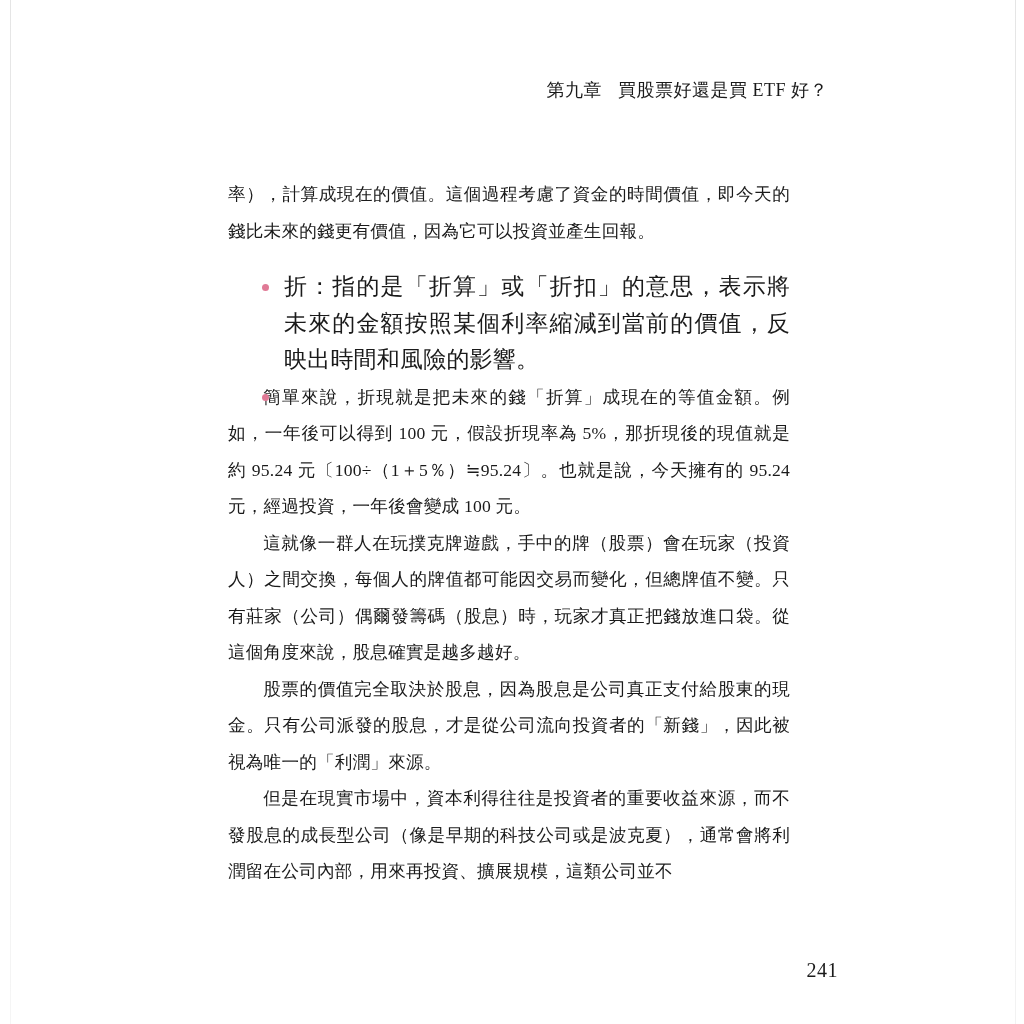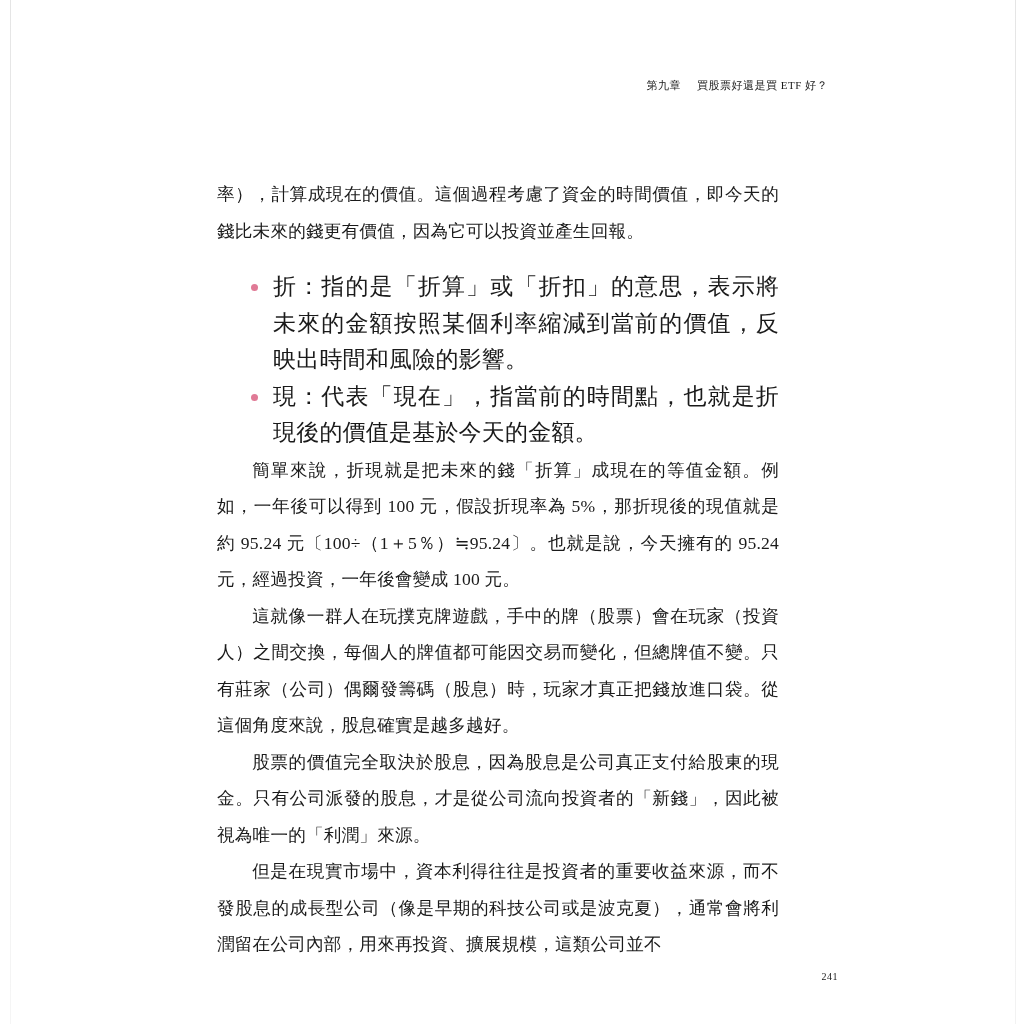--- a/index.html
+++ b/index.html
@@ -31,32 +31,32 @@
     top: 0;
     right: 8px;
     width: 1px;
     height: 1024px;
     background: linear-gradient(to bottom, rgba(0,0,0,0.10), rgba(0,0,0,0.05));
   }
   .header {
     position: absolute;
     top: 78px;
     right: 196px;
-    font-size: 11px;
+    font-size: 18px;
     letter-spacing: 0.5px;
     color: #1a1a1a;
     white-space: nowrap;
   }
   .header .chap-num {
     margin-right: 16px;
   }
   .content {
     position: absolute;
     top: 176px;
-    left: 217px;
+    left: 228px;
     width: 562px;
   }
   p.para {
     margin: 0;
     font-size: 17.6px;
     line-height: 36.5px;
     text-align: justify;
     text-justify: inter-ideograph;
     letter-spacing: 0.2px;
   }
@@ -90,21 +90,21 @@
   .gap-block {
     margin-top: 26px;
   }
   .body-block {
     margin-top: 0;
   }
   .page-number {
     position: absolute;
     bottom: 42px;
     right: 186px;
-    font-size: 10px;
+    font-size: 20px;
     letter-spacing: 0.5px;
     color: #1a1a1a;
   }
 </style>
 </head>
 <body>
 
 <div class="page">
 
   <div class="edge-left"></div>
@@ -118,21 +118,20 @@
 
     <p class="para">率），計算成現在的價值。這個過程考慮了資金的時間價值，即今天的錢比未來的錢更有價值，因為它可以投資並產生回報。</p>
 
     <ul class="bullets">
       <li>
         <span class="dot"></span>
         <span>折：指的是「折算」或「折扣」的意思，表示將未來的金額按照某個利率縮減到當前的價值，反映出時間和風險的影響。</span>
       </li>
       <li>
         <span class="dot"></span>
-        <span>現：代表「現在」，指當前的時間點，也就是折現後的價值是基於今天的金額。</span>
       </li>
     </ul>
 
     <p class="para indent gap-block">簡單來說，折現就是把未來的錢「折算」成現在的等值金額。例如，一年後可以得到 100 元，假設折現率為 5%，那折現後的現值就是約 95.24 元〔100÷（1＋5％）≒95.24〕。也就是說，今天擁有的 95.24 元，經過投資，一年後會變成 100 元。</p>
     <p class="para indent body-block">這就像一群人在玩撲克牌遊戲，手中的牌（股票）會在玩家（投資人）之間交換，每個人的牌值都可能因交易而變化，但總牌值不變。只有莊家（公司）偶爾發籌碼（股息）時，玩家才真正把錢放進口袋。從這個角度來說，股息確實是越多越好。</p>
     <p class="para indent body-block">股票的價值完全取決於股息，因為股息是公司真正支付給股東的現金。只有公司派發的股息，才是從公司流向投資者的「新錢」，因此被視為唯一的「利潤」來源。</p>
     <p class="para indent body-block">但是在現實市場中，資本利得往往是投資者的重要收益來源，而不發股息的成長型公司（像是早期的科技公司或是波克夏），通常會將利潤留在公司內部，用來再投資、擴展規模，這類公司並不</p>
 
   </div>
 

